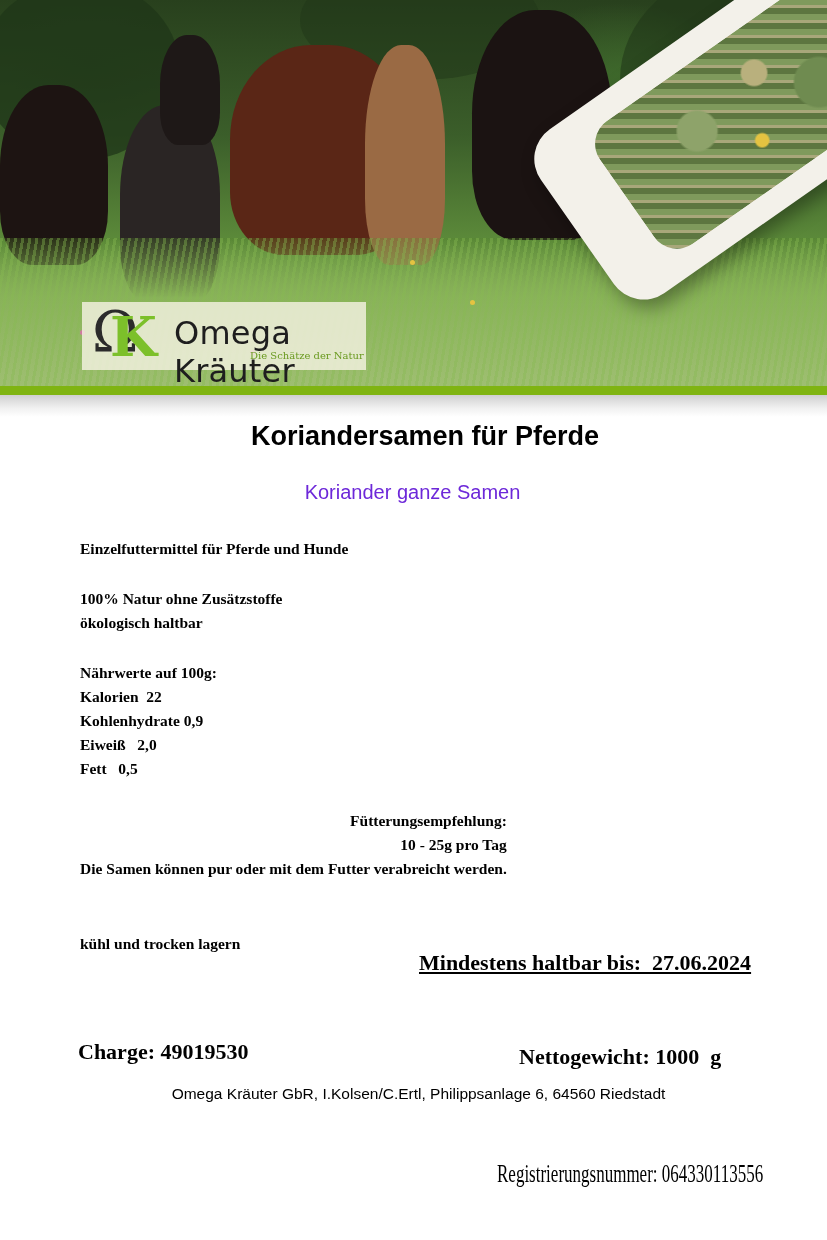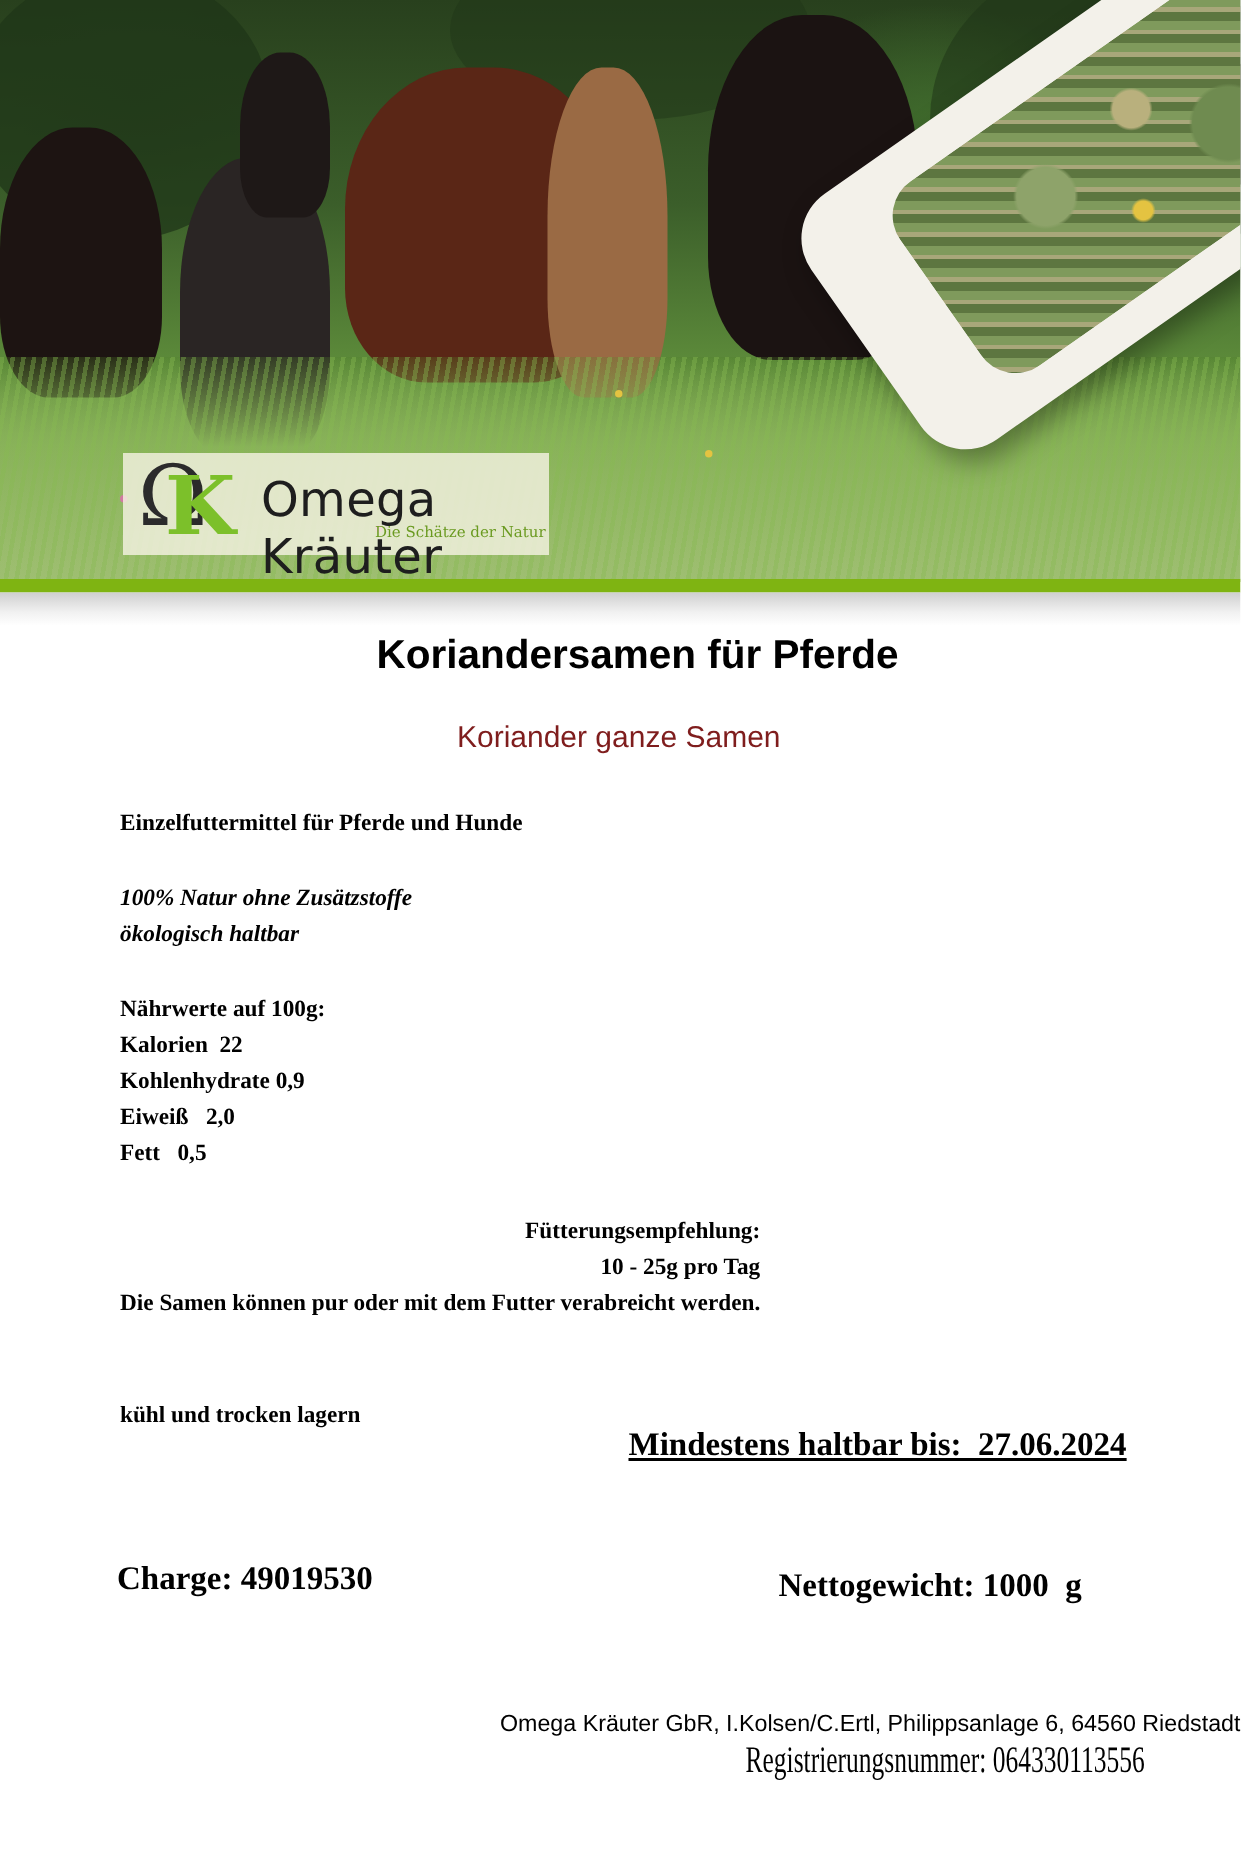--- a/index.html
+++ b/index.html
@@ -40,30 +40,30 @@
     .logo-tag { position: absolute; left: 168px; top: 48px; font-family: "DejaVu Serif", serif; font-size: 10px; color: #6a9a20; }
 
     .green-rule { position: absolute; left: 0; top: 386px; width: 827px; height: 9px; background: #7fb412; }
     .shadow-band { position: absolute; left: 0; top: 395px; width: 827px; height: 22px;
       background: linear-gradient(180deg, #cfcfcf 0%, #f1f1f1 60%, #ffffff 100%); }
 
     
     .title { position: absolute; left: 0; width: 850px; top: 421px; text-align: center;
       font-family: "Liberation Sans", sans-serif; font-weight: bold; font-size: 27px; }
     .subtitle { position: absolute; left: 0; width: 825px; top: 481px; text-align: center;
-      font-family: "Liberation Sans", sans-serif; font-size: 20px; color: #7f1d1d; }
+      font-family: "Liberation Sans", sans-serif; font-size: 20px; color: #6d28d9; }
 
     .block { position: absolute; left: 80px; font-weight: bold; font-size: 15.5px; line-height: 24px; }
     .block div { white-space: pre; }
 
     .mhd { position: absolute; left: 419px; top: 950px; font-weight: bold; font-size: 22px; white-space: pre; text-decoration: underline; }
     .charge { position: absolute; left: 78px; top: 1039px; font-weight: bold; font-size: 22px; }
     .netto { position: absolute; left: 519px; top: 1044px; font-weight: bold; font-size: 22px; white-space: pre; }
 
-    .footer { position: absolute; left: 0; width: 827px; top: 1140px; text-align: right;
+    .footer { position: absolute; left: 0; width: 827px; top: 1084px; text-align: center;
       font-family: "Liberation Sans", sans-serif; font-size: 15.5px; line-height: 20px; }
     .footer .l1 { padding-left: 10px; }
     .reg { position: absolute; left: 497px; top: 1160px; font-family: "Liberation Serif", serif; font-size: 25px;
       transform: scaleX(0.68); transform-origin: 0 0; white-space: nowrap; }
   </style>
 </head>
 <body>
 
 <div class="banner">
   <div class="tree" style="left:-20px;top:-20px;width:200px;height:180px;"></div>
@@ -100,21 +100,21 @@
 <div class="green-rule"></div>
 <div class="shadow-band"></div>
 
 <div class="title">Koriandersamen für Pferde</div>
 <div class="subtitle">Koriander ganze Samen</div>
 
 <div class="block" style="top:537px;">
   <div>Einzelfuttermittel für Pferde und Hunde</div>
 </div>
 
-<div class="block" style="top:587px;font-style:italic;">
+<div class="block" style="top:587px;">
   <div>100% Natur ohne Zusätzstoffe</div>
   <div>ökologisch haltbar</div>
 </div>
 
 <div class="block" style="top:661px;">
   <div>Nährwerte auf 100g:</div>
   <div>Kalorien  22</div>
   <div>Kohlenhydrate 0,9</div>
   <div>Eiweiß   2,0</div>
   <div>Fett   0,5</div>

